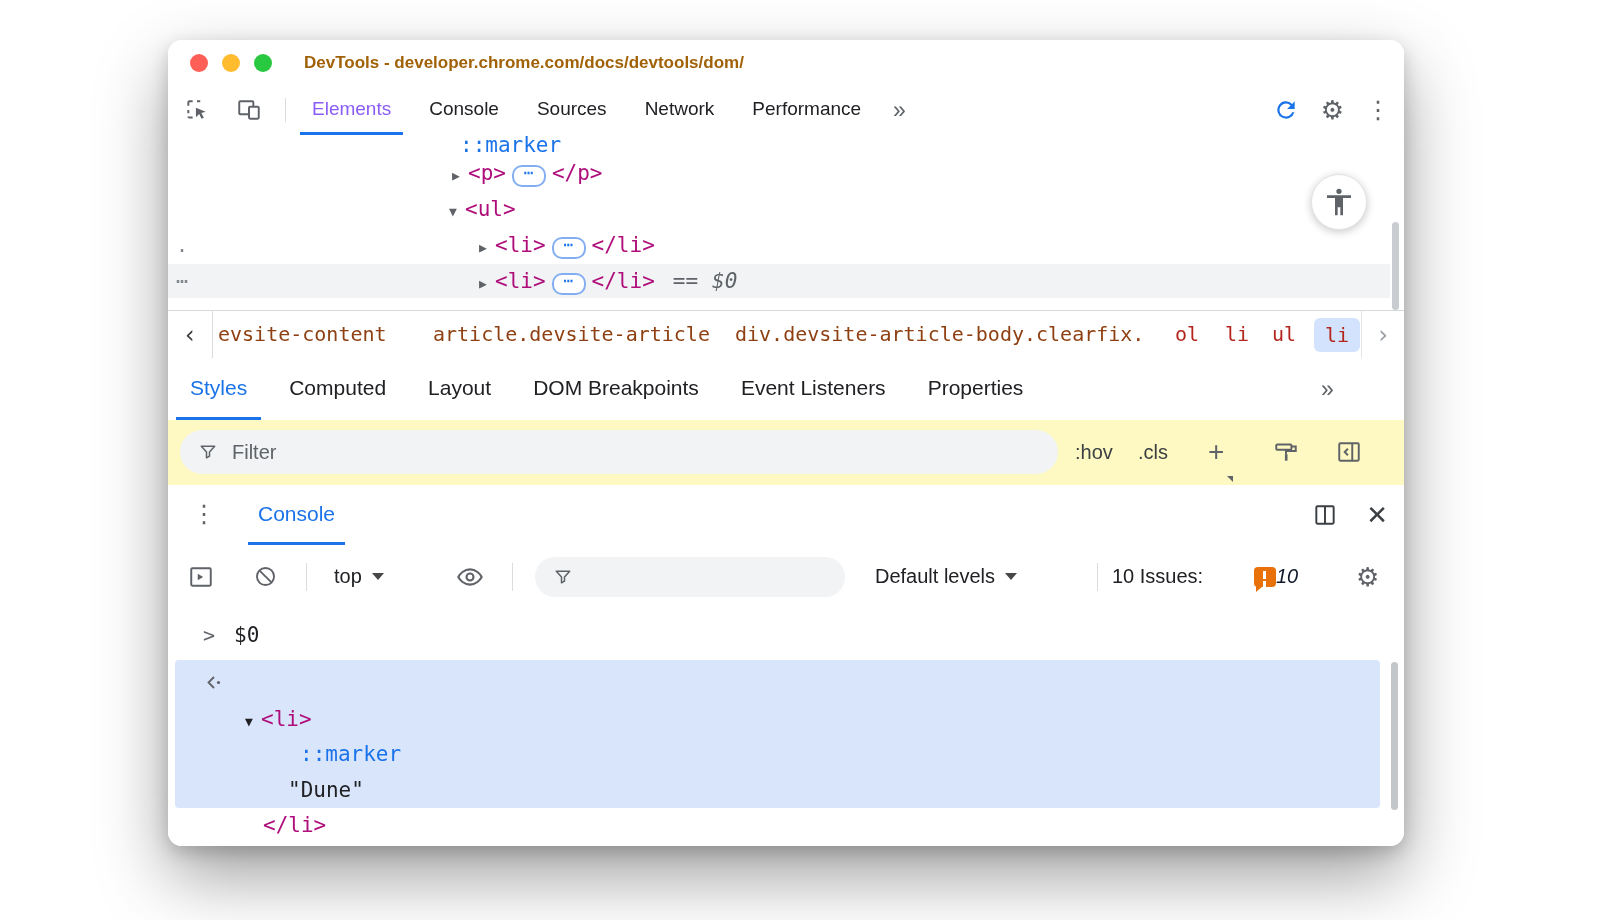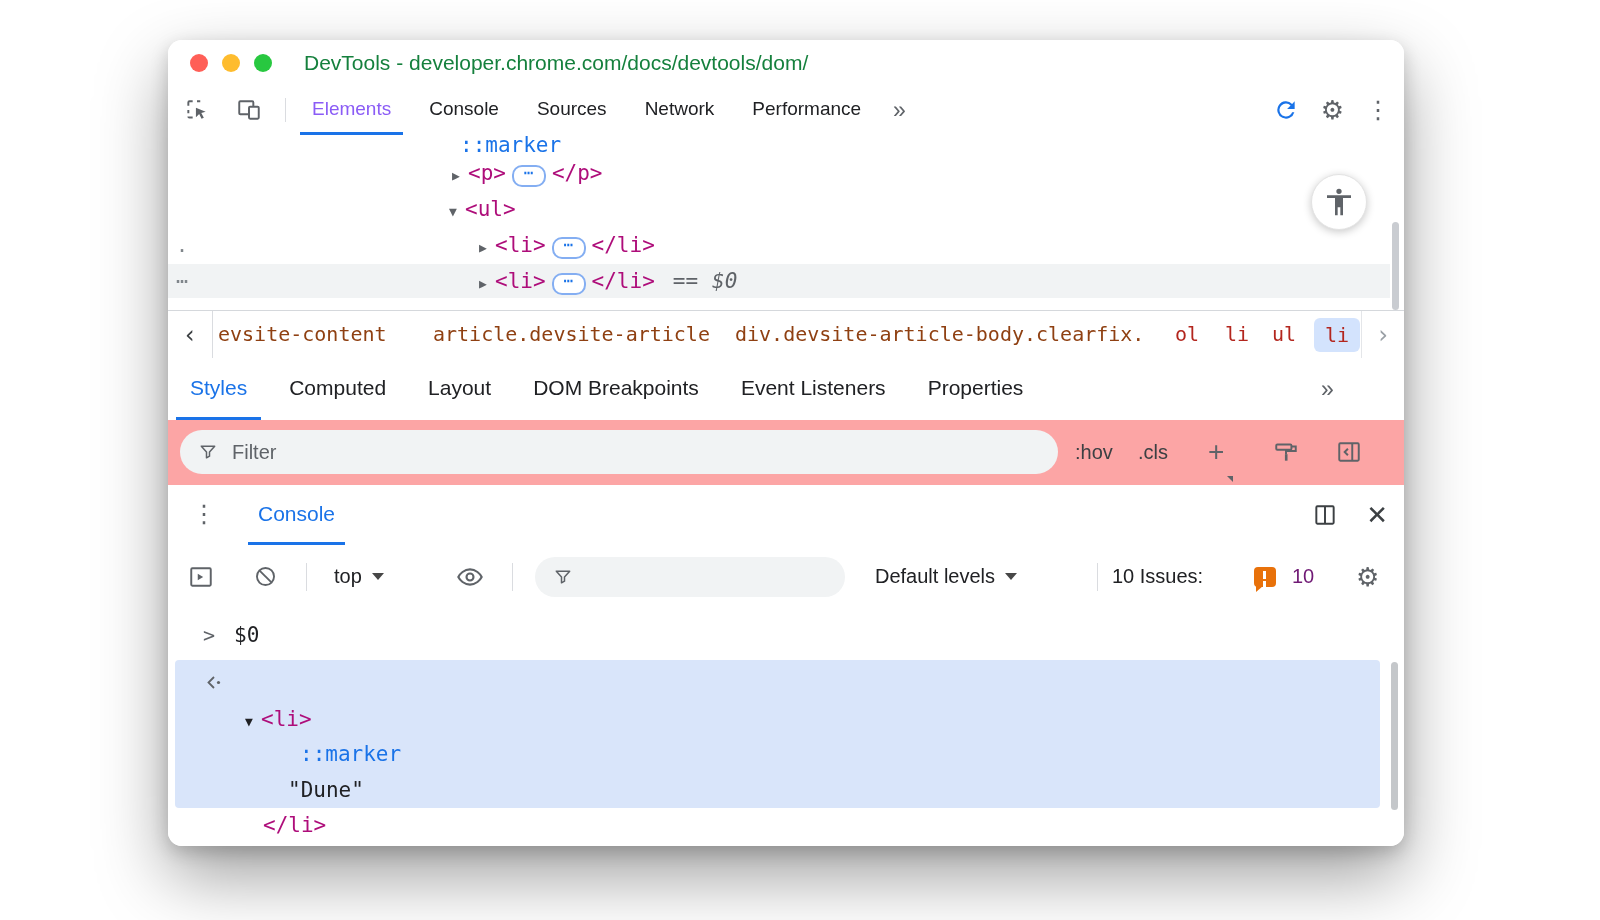--- a/index.html
+++ b/index.html
@@ -11,21 +11,21 @@
     position:absolute;left:168px;top:40px;width:1236px;height:806px;
     background:#fff;border-radius:14px;overflow:hidden;
     box-shadow:0 30px 70px rgba(0,0,0,.38), 0 6px 18px rgba(0,0,0,.18);
   }
   
   .titlebar{position:absolute;left:0;top:0;right:0;height:45px;display:flex;align-items:center;border-bottom:1px solid #ececec;background:#fff;}
   .light{width:18px;height:18px;border-radius:50%;display:inline-block;margin-left:14px;}
   .light.red{background:#ff5f57;margin-left:22px;}
   .light.yellow{background:#febc2e;}
   .light.green{background:#28c840;}
-  .win-title{font-size:21px;font-weight:normal;color:#15803d;margin-left:32px;}
+  .win-title{font-size:17px;font-weight:bold;color:#a16207;margin-left:32px;}
   
   .main-toolbar{position:absolute;left:0;top:45px;right:0;height:50px;border-bottom:1px solid #dadce0;background:#fff;}
   .mt-icon{position:absolute;top:12px;width:26px;height:26px;color:#5f6368;}
   .mt-divider{position:absolute;left:117px;top:13px;width:1px;height:24px;background:#dadce0;}
   .tabs{position:absolute;left:132px;top:0;height:50px;display:flex;gap:14px;}
   .tab{height:47px;line-height:47px;padding:0 12px;font-size:19px;color:#202124;border-bottom:3px solid transparent;cursor:default;}
   .tab.active{color:#8b5cf6;border-bottom-color:#1a73e8;}
   .more-chevrons{font-size:23px;color:#5f6368;align-self:center;padding:0 6px;letter-spacing:-2px;}
   .mt-right{position:absolute;right:14px;top:0;height:50px;display:flex;align-items:center;gap:22px;}
   .glyph-icon{color:#5f6368;font-size:24px;line-height:1;}
@@ -58,42 +58,42 @@
   .crumb-arrow.right{right:0;width:42px;border-left:1px solid #e4e6e9;color:#9aa0a6;}
   .crumb{position:absolute;top:0;height:47px;line-height:47px;color:#8f4012;}
   .crumb.tagword{color:#b3261e;}
   .crumb.selected{top:7px;height:34px;line-height:34px;background:#d3e3fd;border-radius:6px;padding:0 11px;}
   
   .styles-tabs{position:absolute;left:0;top:318px;right:0;height:62px;display:flex;gap:14px;padding-left:8px;background:#fff;border-bottom:2px solid #14532d;}
   .stab{height:59px;line-height:59px;padding:0 14px;font-size:21px;color:#202124;border-bottom:3px solid transparent;}
   .stab.active{color:#1a73e8;border-bottom-color:#1a73e8;}
   .styles-more{position:absolute;left:1147px;top:0;height:62px;display:flex;align-items:center;}
   
-  .filter-row{position:absolute;left:0;top:380px;right:0;height:65px;background:#fca5a5;border-bottom:1px solid #cfd2d6;}
+  .filter-row{position:absolute;left:0;top:380px;right:0;height:65px;background:#fef9c3;border-bottom:1px solid #cfd2d6;}
   .pill-input{position:absolute;background:#f1f3f4;border-radius:22px;display:flex;align-items:center;color:#5f6368;}
   .filter-row .pill-input{left:12px;top:10px;width:878px;height:44px;}
   .pill-input .ficon{margin-left:18px;width:20px;height:20px;color:#5f6368;flex:0 0 auto;}
   .pill-input .ptext{margin-left:14px;font-size:20px;color:#5f6368;}
   .fr-item{position:absolute;top:0;height:64px;display:flex;align-items:center;color:#3c4043;font-size:20px;}
   .plus-wrap{position:relative;font-size:28px;color:#5f6368;}
   .plus-caret{position:absolute;right:-9px;bottom:2px;width:0;height:0;border-left:6px solid transparent;border-top:6px solid #5f6368;}
   
   .drawer-head{position:absolute;left:0;top:445px;right:0;height:60px;background:#fff;border-bottom:1px solid #e4e6e9;}
   .drawer-tab{position:absolute;left:80px;top:0;height:57px;line-height:57px;padding:0 10px;font-size:21px;color:#1a73e8;border-bottom:3px solid #1a73e8;}
   .dh-kebab{position:absolute;left:24px;top:17px;}
   .dh-right{position:absolute;right:16px;top:0;height:60px;display:flex;align-items:center;gap:28px;color:#3c4043;}
   
   .con-toolbar{position:absolute;left:0;top:505px;right:0;height:64px;background:#fff;border-bottom:1px solid #dadce0;}
   .ct-item{position:absolute;top:0;height:63px;display:flex;align-items:center;color:#202124;font-size:20px;justify-content:space-between;}
   .caret{display:inline-block;width:0;height:0;border-left:6px solid transparent;border-right:6px solid transparent;border-top:7px solid #474747;margin-left:10px;}
   .ct-divider{position:absolute;top:18px;width:1px;height:28px;background:#dadce0;}
   .issue-badge{width:22px;height:20px;border-radius:4px;background:#e8710a;position:relative;display:inline-block;}
   .issue-badge::before{content:"";position:absolute;left:2px;bottom:-5px;border-left:7px solid #e8710a;border-bottom:6px solid transparent;}
   .issue-badge::after{content:"";position:absolute;left:9px;top:4px;width:3px;height:8px;background:#fff;box-shadow:0 10px 0 #fff;}
-  .issues-count{color:#701a75;margin-left:16px;}
+  .issues-count{color:#0f172a;margin-left:0;font-style:italic;}
   
   .console-out{position:absolute;left:0;top:569px;right:0;bottom:0;background:#fff;}
   .prompt-row{position:absolute;left:0;top:8px;height:36px;line-height:36px;}
   .prompt-chev{position:absolute;left:35px;color:#5f6368;font-size:20px;}
   .prompt-cmd{position:absolute;left:66px;font-size:21px;color:#202124;}
   .result-block{position:absolute;left:7px;top:51px;width:1205px;height:148px;background:#d9e5fa;border-radius:4px;}
   .rb-row{position:absolute;height:35px;line-height:35px;font-size:21px;white-space:nowrap;margin-top:37px;}
   .ret-icon{position:absolute;left:30px;top:14px;color:#5f6368;}
   .con-scroll{position:absolute;right:6px;top:53px;height:148px;width:7px;border-radius:4px;background:#c4c7ca;}
   svg{display:block;}

